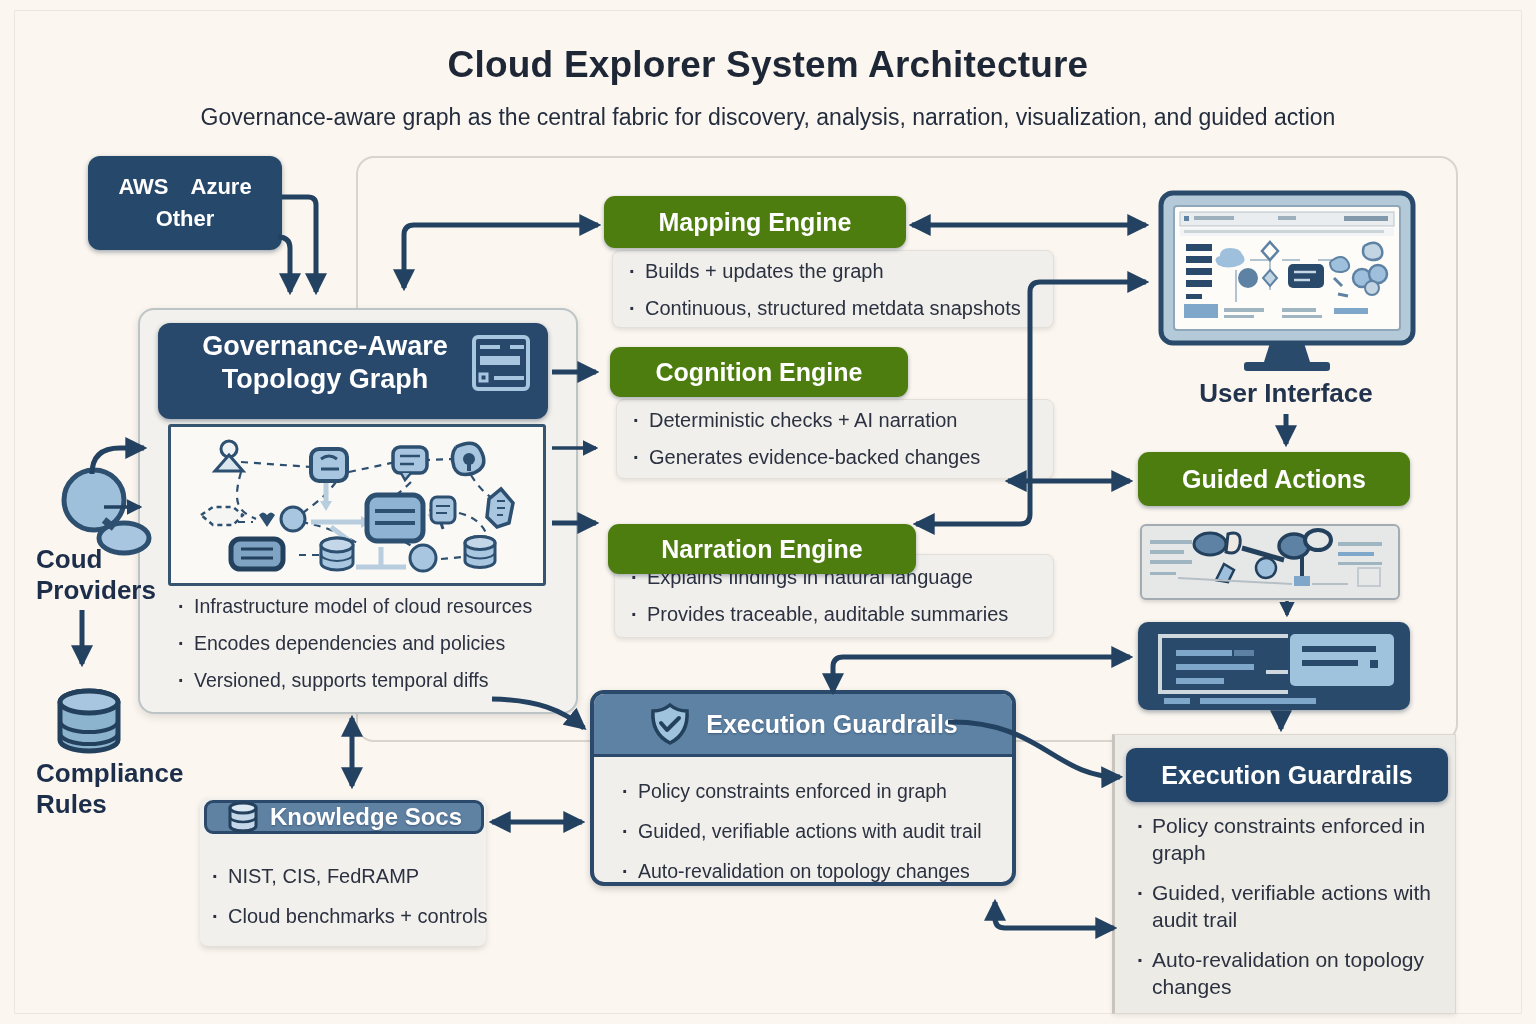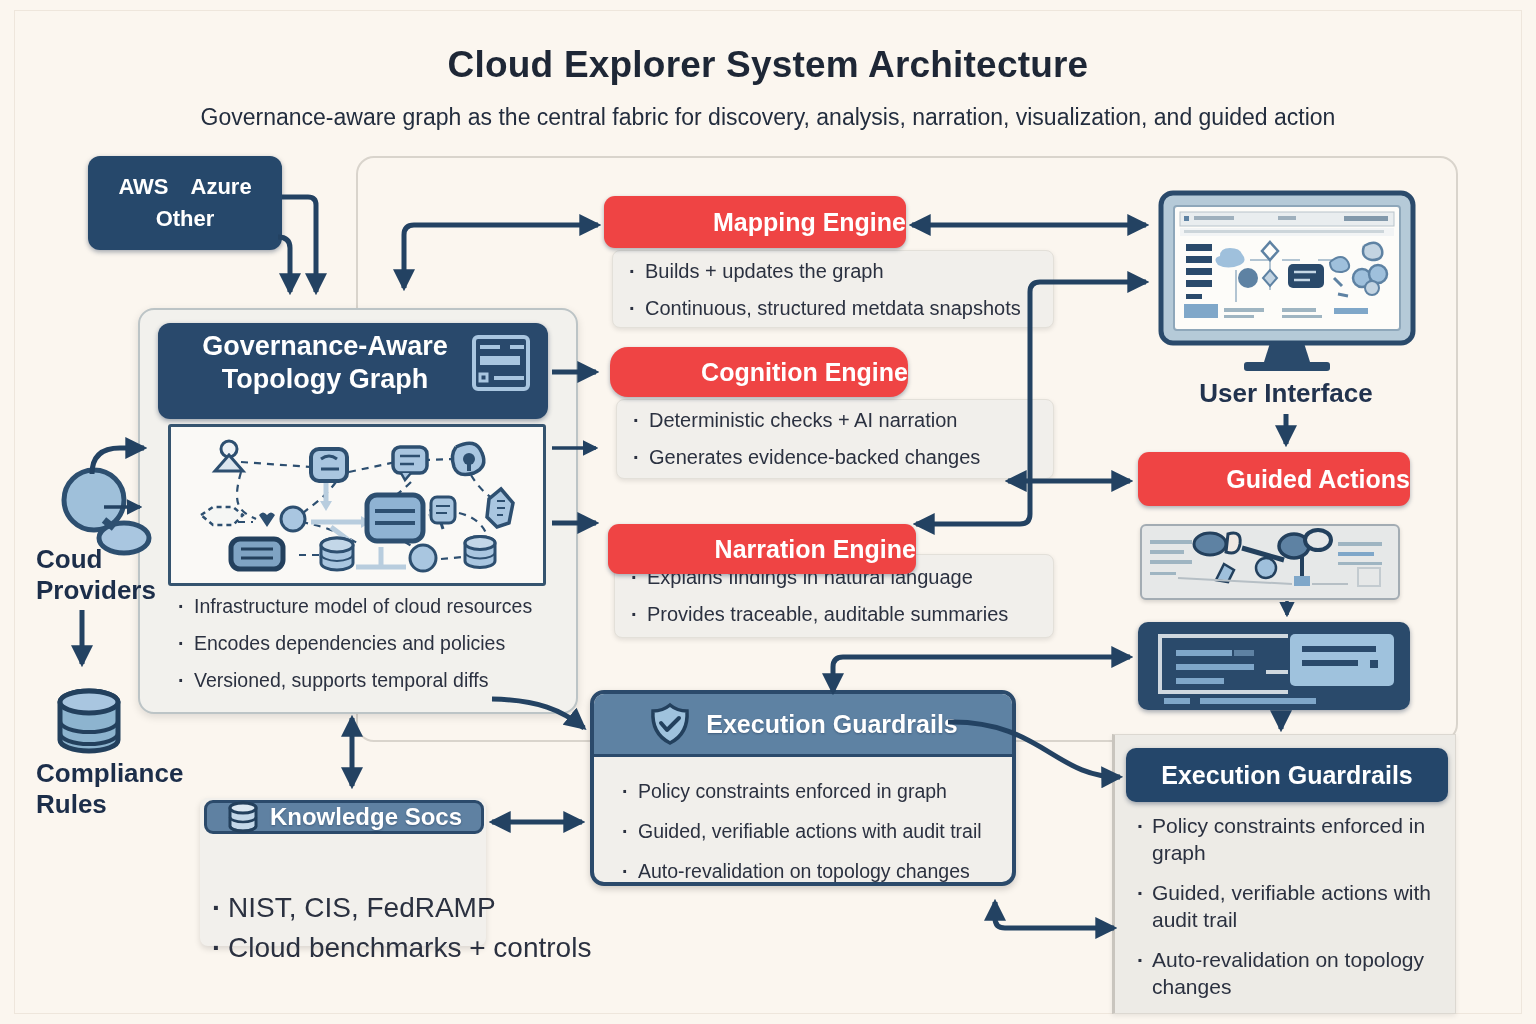--- a/index.html
+++ b/index.html
@@ -22,22 +22,22 @@
   .big-container{
     left:356px;top:156px;width:1098px;height:582px;
     border:2px solid #d9d4cc;border-radius:18px;z-index:1;
   }
   .br-container{
     left:1112px;top:734px;width:340px;height:278px;
     background:#edebe6;border:1px solid #dcd8d1;border-left:3px solid #c9c5be;
     box-shadow:0 2px 5px rgba(0,0,0,.08);z-index:2;
   }
   .navy-pill{
-    background:#ef4444;border-radius:11px;color:#fff;
-    display:flex;align-items:center;justify-content:flex-end;
+    background:#4d7c0f;border-radius:11px;color:#fff;
+    display:flex;align-items:center;justify-content:center;
     box-shadow:0 2px 4px rgba(20,40,70,.35);z-index:10;
   }
   .navy-pill .t{font-size:25px;font-weight:700;}
   .aws-box{
     left:88px;top:156px;width:194px;height:94px;background:#26486b;border-radius:12px;
     color:#fff;display:flex;flex-direction:column;align-items:center;justify-content:center;
     font-size:22px;font-weight:600;z-index:10;box-shadow:0 2px 5px rgba(20,40,70,.4);
   }
   .aws-box .row{display:flex;gap:22px;}
   .aws-box .row2{margin-top:6px;}
@@ -89,33 +89,33 @@
   .cg-bullets .b{line-height:40px;}
   .kn-box{
     left:200px;top:798px;width:286px;height:148px;background:#f2f0ec;border-radius:8px;
     box-shadow:0 3px 6px rgba(0,0,0,.13);z-index:9;
   }
   .kn-header{
     left:204px;top:800px;width:280px;height:34px;background:#5f81a2;border:3px solid #2b4a6b;border-radius:9px;
     display:flex;align-items:center;justify-content:center;gap:10px;color:#fff;z-index:10;box-sizing:border-box;
   }
   .kn-header .t{font-size:24px;font-weight:700;text-shadow:0 1px 2px rgba(20,40,70,.4);}
-  .kn-bullets{left:210px;top:888px;width:270px;font-size:28px;}
+  .kn-bullets{left:210px;top:856px;width:270px;font-size:20px;}
   .kn-bullets .b{line-height:40px;}
   .br-header{
     left:1126px;top:748px;width:322px;height:54px;background:#24466a;border-radius:10px;
     display:flex;align-items:center;justify-content:center;color:#fff;z-index:10;box-shadow:0 2px 5px rgba(20,40,70,.4);
   }
   .br-header .t{font-size:25px;font-weight:700;}
   .br-bullets{left:1136px;top:812px;width:302px;font-size:21px;z-index:10;}
   .br-bullets .b{position:relative;padding-left:16px;line-height:27px;margin-bottom:13px;}
   .br-bullets .b::before{content:"·";position:absolute;left:1px;font-weight:700;}
   .me-h{left:604px;top:196px;width:302px;height:52px;}
   .me-p{left:612px;top:250px;width:442px;height:78px;padding:2px 0 0 14px;box-sizing:border-box;}
-  .ce-h{left:610px;top:347px;width:298px;height:50px;border-radius:18px;}
+  .ce-h{left:610px;top:347px;width:298px;height:50px;}
   .ce-p{left:616px;top:399px;width:438px;height:80px;padding:2px 0 0 14px;box-sizing:border-box;}
   .ne-h{left:608px;top:524px;width:308px;height:50px;}
   .ne-p{left:614px;top:554px;width:440px;height:84px;padding:4px 0 0 14px;box-sizing:border-box;}
   .ga-h{left:1138px;top:452px;width:272px;height:54px;}
   svg{display:block;}
   .arrows{left:0;top:0;z-index:15;pointer-events:none;}
   .icon-wrap{z-index:10;}
 </style>
 </head>
 <body>

